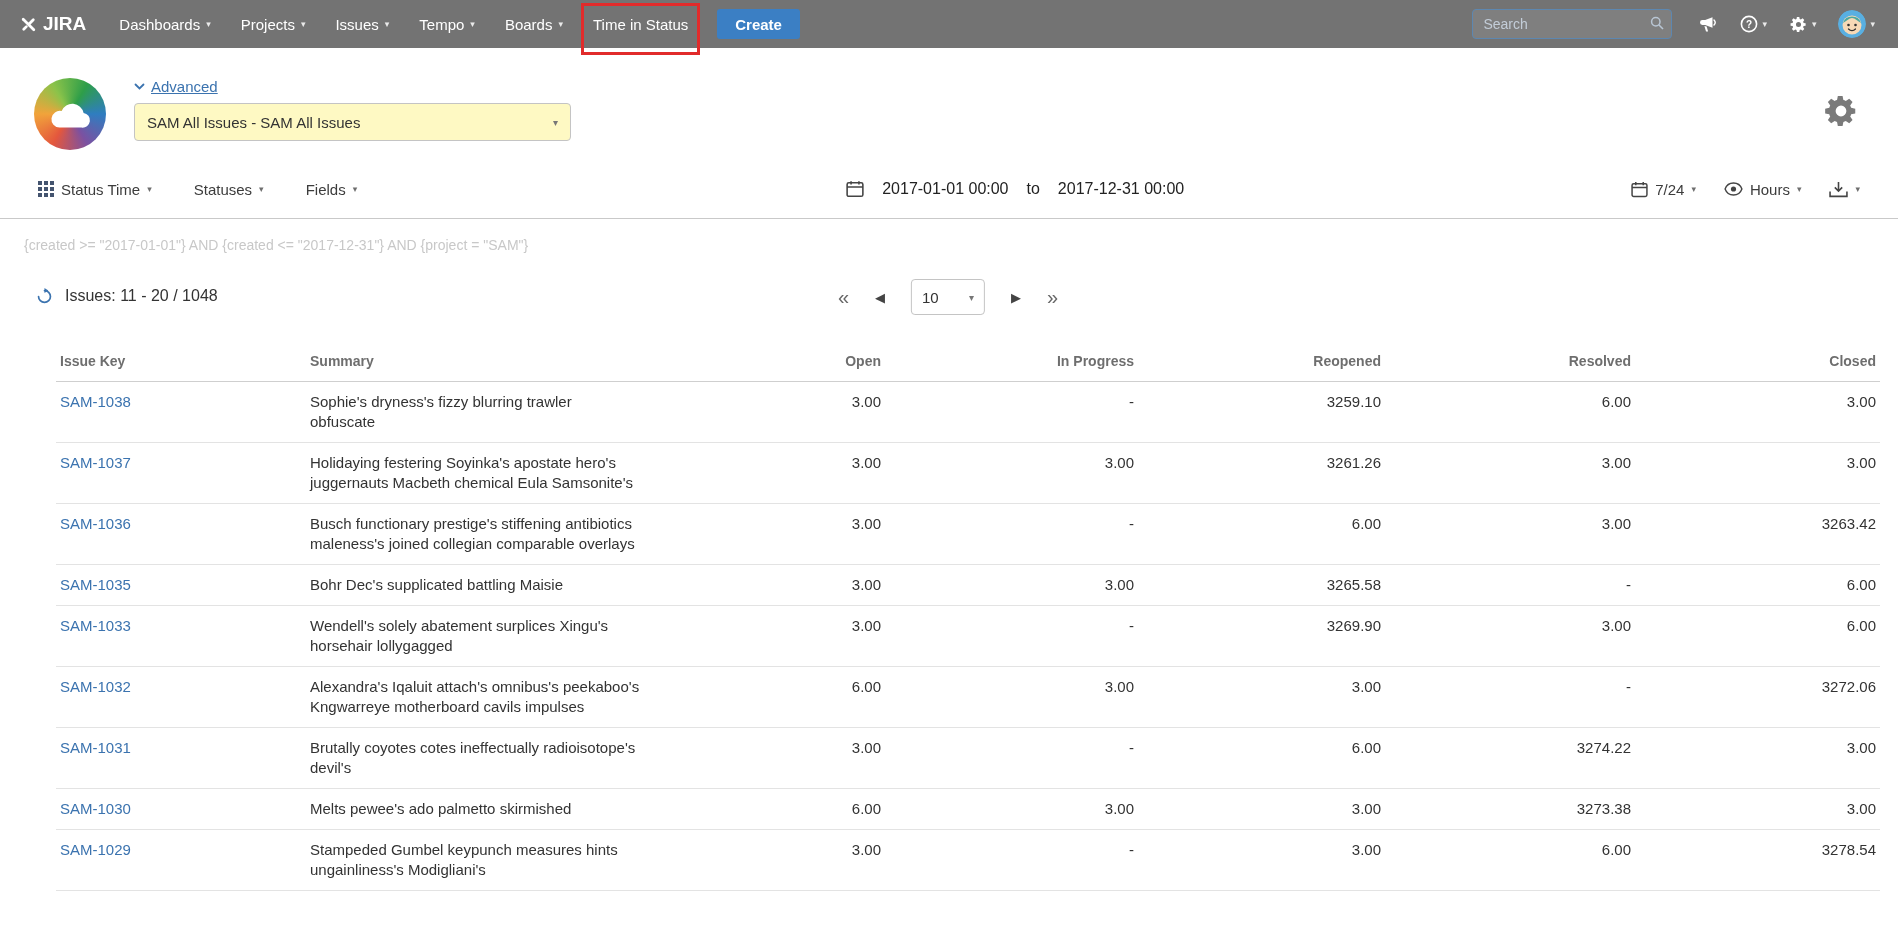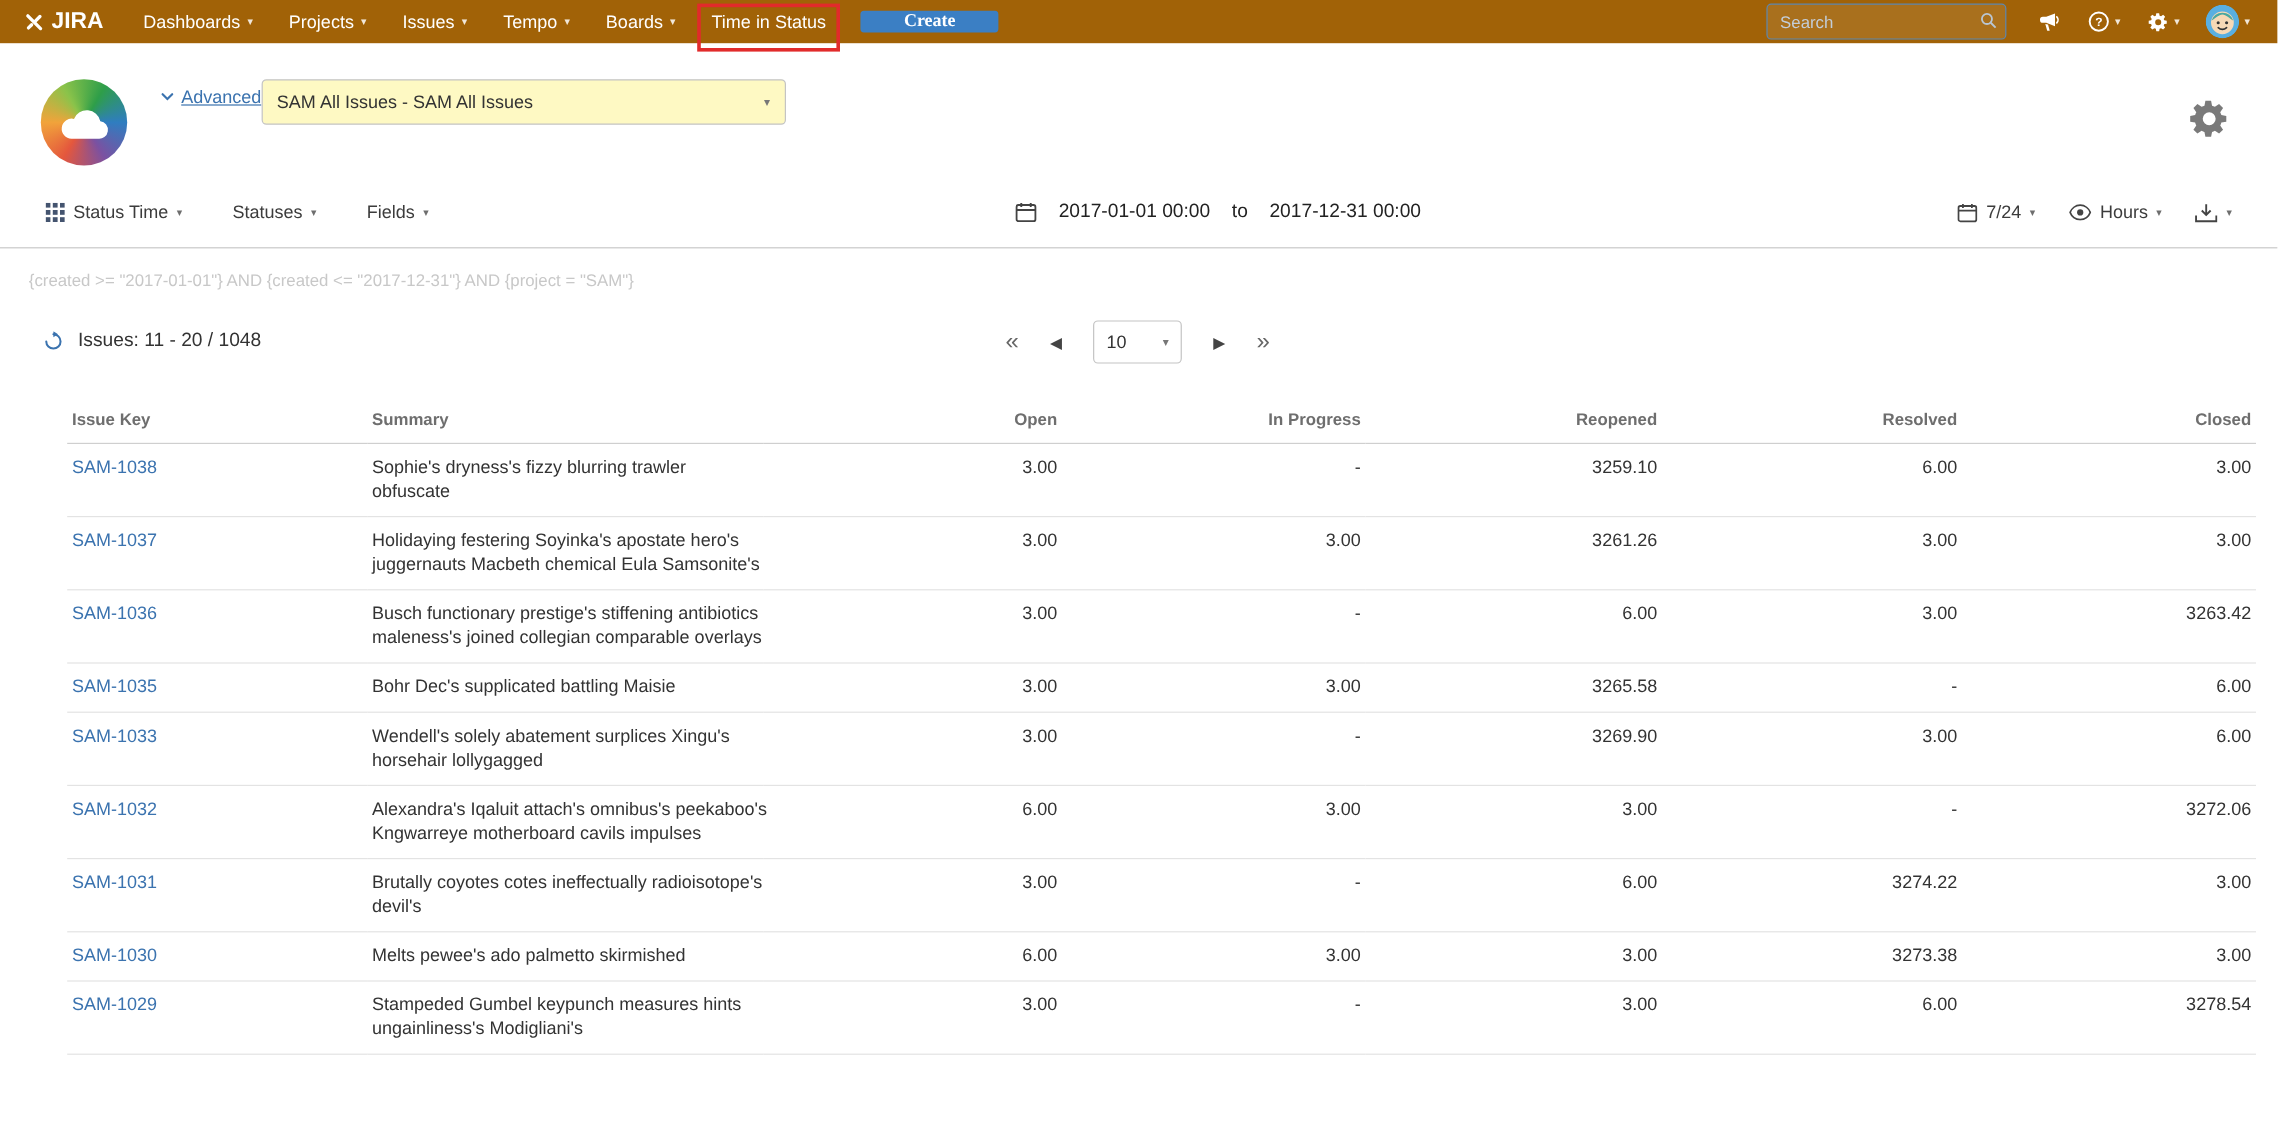--- a/index.html
+++ b/index.html
@@ -1,50 +1,50 @@
 <!DOCTYPE html>
 <html><head>
 <meta charset="utf-8">
 <style>
   * { margin:0; padding:0; box-sizing:border-box; }
   html,body { width:1898px; height:946px; overflow:hidden; background:#fff;
     font-family:"Liberation Sans", sans-serif; color:#333; }
 
   
-  .navbar { height:36px; background:#a16207; display:flex; align-items:stretch;
+  .navbar { height:48px; background:#737373; display:flex; align-items:stretch;
     justify-content:space-between; color:#fff; position:relative; z-index:20; }
   .nav-left { display:flex; align-items:stretch; }
   .logo { display:flex; align-items:center; gap:6px; padding:0 18px 0 20px;
     font-size:19px; font-weight:700; color:#fff; text-decoration:none; cursor:pointer; }
   .nav-item { display:flex; align-items:center; gap:6px; padding:0 15px; font-size:15px;
     color:#fff; text-decoration:none; cursor:pointer; position:relative; white-space:nowrap; }
   .caret { font-size:9px; opacity:.85; }
   .red-annotation { position:absolute; left:3px; right:3px; top:3px; bottom:-7px;
     border:3px solid #e12b2b; pointer-events:none; z-index:30; }
-  .create-btn { margin:9px 0 9px 14px; padding:0 36px; background:#3b7fc4; color:#fff;
+  .create-btn { margin:9px 0 9px 14px; padding:0 18px; background:#3b7fc4; color:#fff;
     border:none; border-radius:3px; font-size:15px; font-weight:600; cursor:pointer;
-    font-family:Liberation Serif, serif; }
+    font-family:Liberation Sans, sans-serif; }
   .nav-right { display:flex; align-items:center; gap:4px; padding-right:14px; }
   .search-box { position:relative; margin-right:14px; }
   .search-input { width:200px; height:30px; background:rgba(255,255,255,.09);
     border:1px solid #5d87b0; border-radius:4px; color:#fff; font-size:14px;
     padding:0 38px 0 10px; font-family:"Liberation Sans", sans-serif; }
   .search-input::placeholder { color:#c3cdd8; }
   .search-ico { position:absolute; right:8px; top:7px; cursor:pointer; }
   .nav-icon-btn { display:flex; align-items:center; gap:4px; padding:0 9px; height:48px;
     cursor:pointer; color:#fff; text-decoration:none; }
   .avatar-circle { width:28px; height:28px; border-radius:50%; overflow:hidden; display:block; }
 
   
   .header-wrap { border-bottom:1px solid #c9c9c9; background:#fff; }
   .app-header { display:flex; align-items:flex-start; padding:30px 38px 16px 34px; }
   .app-logo { width:72px; height:72px; border-radius:50%; flex:0 0 auto;
     background:conic-gradient(from 210deg,#e4573d,#f1a33b,#8bc34a,#2e9e49,#2f7dc0,#7b51a1,#e4573d);
     display:flex; align-items:center; justify-content:center; }
-  .filter-area { margin-left:28px; display:flex; flex-direction:row; }
+  .filter-area { margin-left:28px; display:flex; flex-direction:column; }
   .advanced-link { display:inline-flex; align-items:center; gap:6px; color:#3b73af;
     font-size:15px; cursor:pointer; margin-bottom:8px; }
   .advanced-label { text-decoration:underline; }
   .filter-select { width:437px; height:38px; border:1px solid #c4c4c4; border-radius:4px;
     background:#fef9c3; display:flex; align-items:center; justify-content:space-between;
     padding:0 12px; font-size:15px; color:#333; cursor:pointer; }
   .select-caret { color:#777; font-size:10px; }
   .header-gear { margin-left:auto; cursor:pointer; color:#7a7a7a; padding-top:14px; }
 
   

